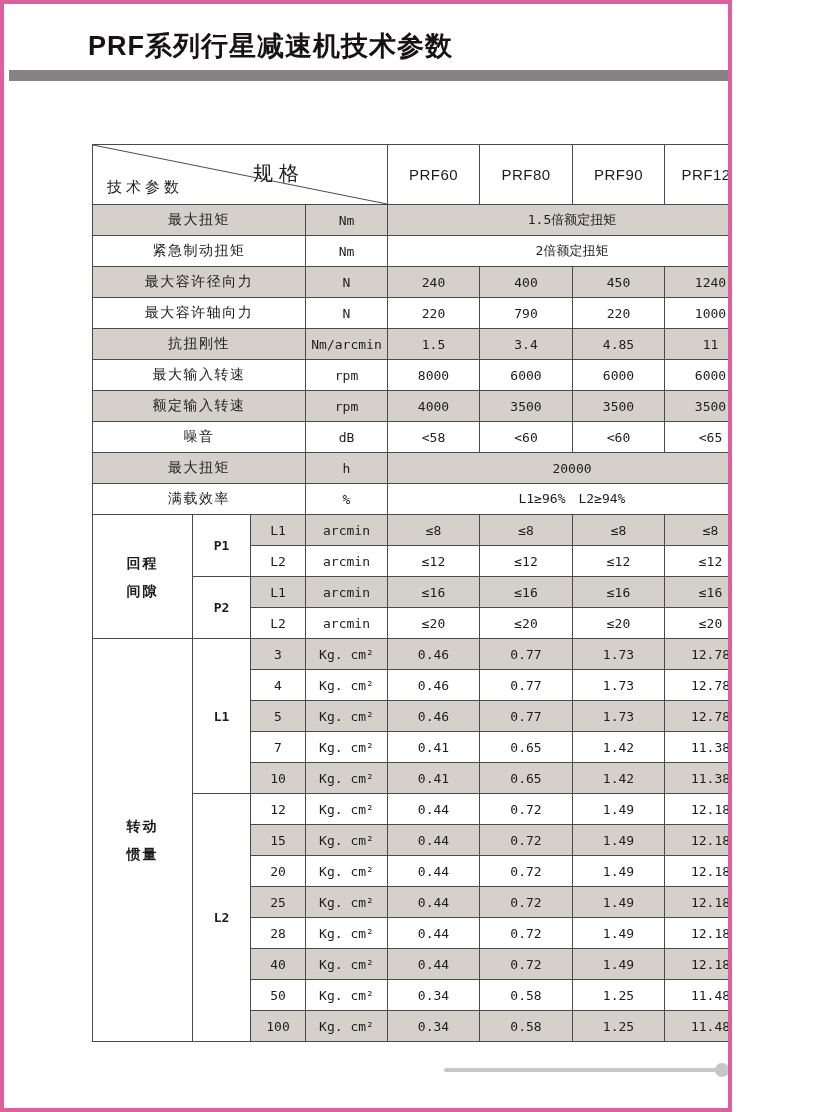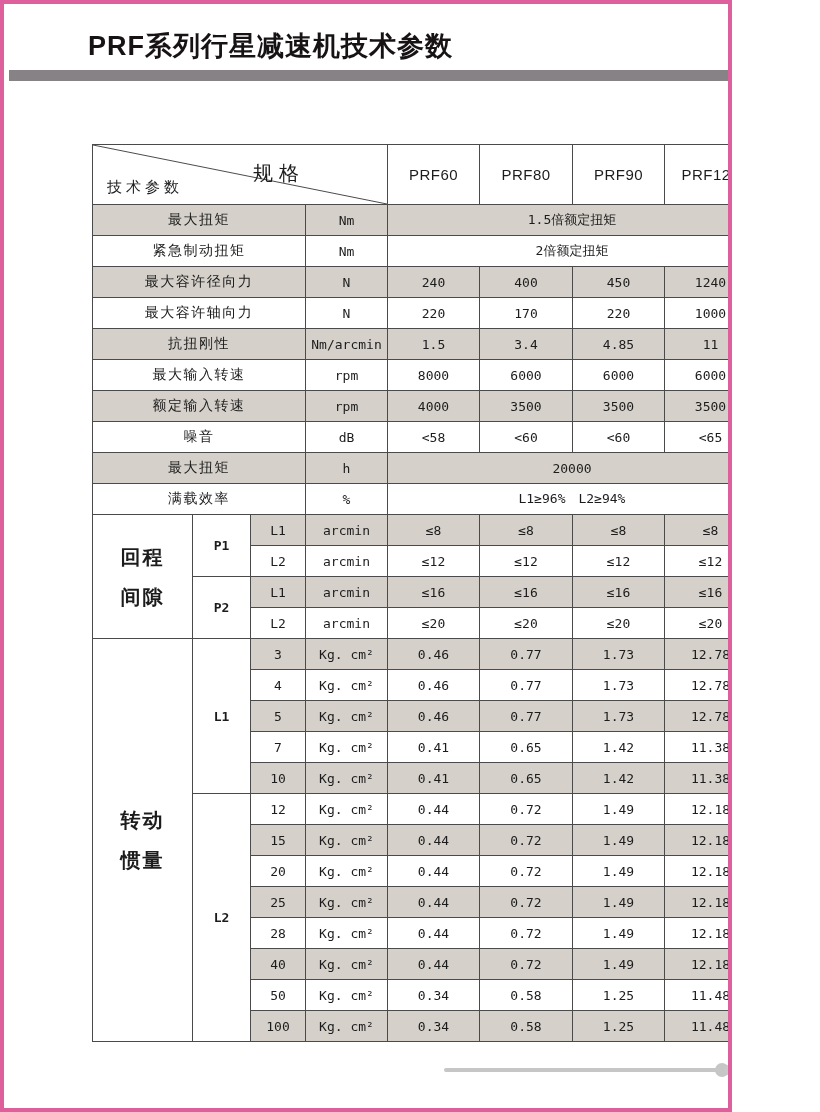--- a/index.html
+++ b/index.html
@@ -24,21 +24,21 @@
   table.spec td{
     border:1px solid #4a4a4a;text-align:center;vertical-align:middle;
     height:30px;padding:0;color:#1c1c1c;background:#ffffff;overflow:hidden;
   }
   tr.shaded td{background:#d5d1ca;}
   table.spec td.white{background:#ffffff !important;font-weight:bold;}
   tr.head-row td{height:59px;}
   td.model{font-family:"Liberation Sans",sans-serif;font-size:15px;letter-spacing:0.5px;}
   td.lbl{font-size:14px;letter-spacing:1.5px;}
   td.unit,td.val,td.lvl,td.sub{font-family:"DejaVu Sans Mono",monospace;font-size:13px;}
-  td.grp{font-size:20px;letter-spacing:2px;white-space:pre-line;line-height:2.0;}
+  td.grp{font-size:14px;letter-spacing:2px;white-space:pre-line;line-height:2.0;}
   td.sub{background:#ffffff;}
   
   td.diag-cell{position:relative;}
   .diag-svg{position:absolute;left:0;top:0;width:100%;height:100%;}
   .diag-svg line{stroke:#4a4a4a;stroke-width:1;}
   .diag-spec{position:absolute;left:160px;top:9px;font-size:20px;letter-spacing:6px;margin-top:6px;}
   .diag-param{position:absolute;left:14px;top:33px;font-size:15px;letter-spacing:4px;}
   
   .footer-line{position:absolute;left:440px;top:1064px;width:278px;height:4px;background:#c6c6c6;border-radius:2px;}
   .footer-dot{position:absolute;left:711px;top:1059px;width:14px;height:14px;border-radius:50%;background:#c6c6c6;}
@@ -100,21 +100,21 @@
         <td class="unit">N</td>
         <td class="val">240</td>
         <td class="val">400</td>
         <td class="val">450</td>
         <td class="val">1240</td>
       </tr>
       <tr>
         <td class="lbl" colspan="3">最大容许轴向力</td>
         <td class="unit">N</td>
         <td class="val">220</td>
-        <td class="val">170</td>
+        <td class="val">790</td>
         <td class="val">220</td>
         <td class="val">1000</td>
       </tr>
       <tr class="shaded">
         <td class="lbl" colspan="3">抗扭刚性</td>
         <td class="unit">Nm/arcmin</td>
         <td class="val">1.5</td>
         <td class="val">3.4</td>
         <td class="val">4.85</td>
         <td class="val">11</td>

